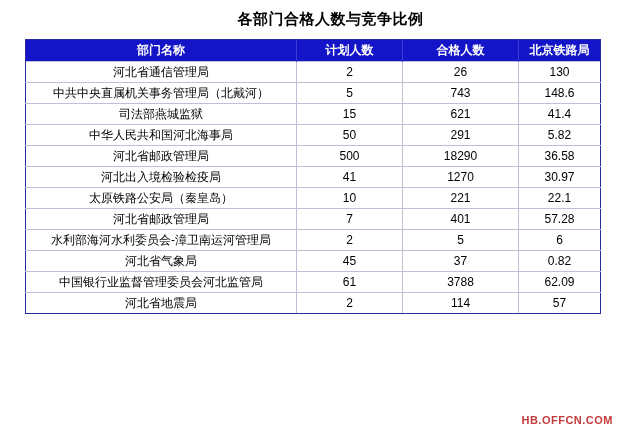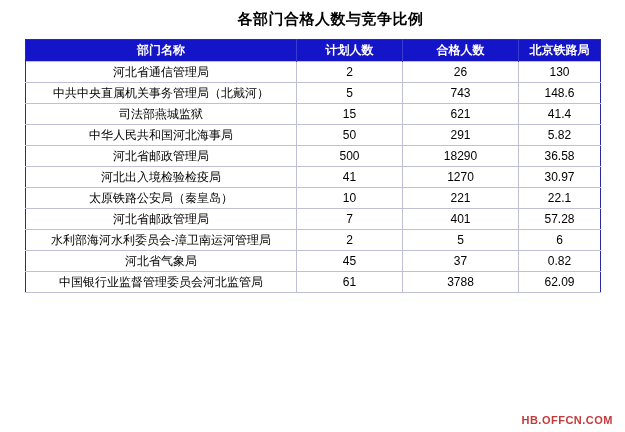--- a/index.html
+++ b/index.html
@@ -171,19 +171,25 @@
           <td>45</td>
           <td>37</td>
           <td class="last">0.82</td>
         </tr>
         <tr>
           <td class="name">中国银行业监督管理委员会河北监管局</td>
           <td>61</td>
           <td>3788</td>
           <td class="last">62.09</td>
         </tr>
+        <tr class="lastrow">
+          <td class="name">河北省地震局</td>
+          <td>2</td>
+          <td>114</td>
+          <td class="last">57</td>
+        </tr>
       </tbody>
     </table>
   </div>
 
   <div class="watermark">HB.OFFCN.COM</div>
 
 </div>
 
 </body></html>

